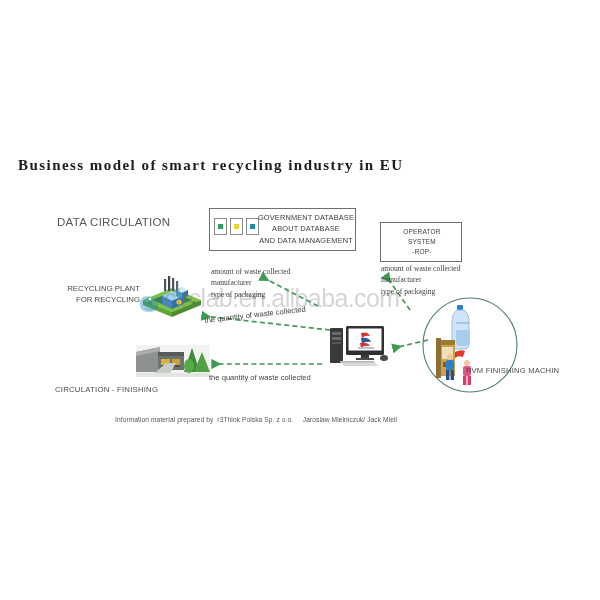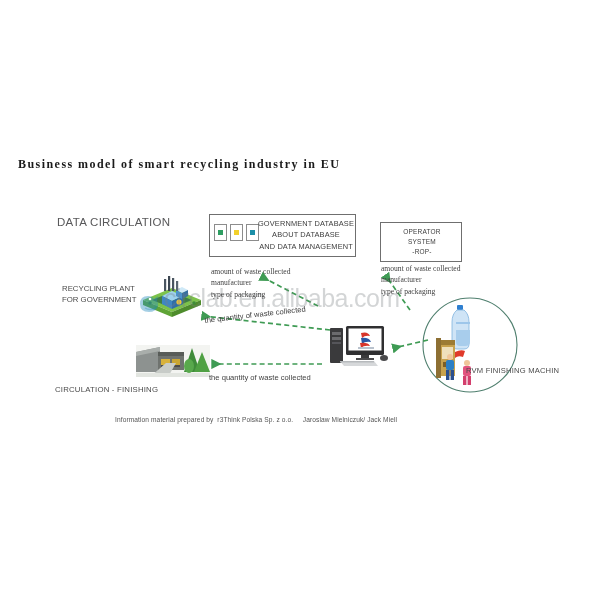--- a/index.html
+++ b/index.html
@@ -22,21 +22,21 @@
     width: 600px; height: 600px;
     background: #ffffff;
   }
 
   
   .title {
     position: absolute;
     left: 18px;
     top: 157px;
     font-family: "Liberation Serif", "DejaVu Serif", serif;
-    font-size: 12px;
+    font-size: 15px;
     font-weight: bold;
     letter-spacing: 1.45px;
     color: #1b1b1b;
     white-space: nowrap;
     text-align: right;
   }
 
   .lbl {
     position: absolute;
     color: #4a4a4a;
@@ -57,21 +57,21 @@
   
   .box {
     position: absolute;
     border: 1px solid #6f6f6f;
     background: #ffffff;
     box-sizing: border-box;
   }
 
   .gov-box {
     left: 209px;
-    top: 214px;
+    top: 208px;
     width: 147px;
     height: 43px;
   }
   .gov-box .gov-text {
     position: absolute;
     left: 46px;
     top: 3px;
     width: 100px;
     text-align: center;
     font-size: 7.4px;
@@ -131,21 +131,21 @@
   .attr-gov { left: 211px; top: 266px; }
   .attr-op  { left: 381px; top: 263px; }
 
   
   .plant-label {
     left: 62px;
     top: 283px;
     font-size: 7.8px;
     line-height: 11px;
     color: #4a4a4a;
-    text-align: left;
+    text-align: right;
     width: 78px;
     white-space: normal;
   }
 
   .transhipment-label {
     left: 55px;
     top: 385px;
     font-size: 7.8px;
     color: #4a4a4a;
     letter-spacing: 0.2px;
@@ -395,21 +395,21 @@
   </div>
 
   <div class="attr-list attr-op">
     <div>amount of waste collected</div>
     <div>manufacturer</div>
     <div>type of packaging</div>
   </div>
 
   <div class="lbl plant-label">
     <div>RECYCLING PLANT</div>
-    <div>FOR GOVERNMENT</div>
+    <div>FOR RECYCLING</div>
   </div>
 
   <div class="lbl transhipment-label">CIRCULATION - FINISHING</div>
   <div class="lbl rvm-label">RVM FINISHING MACHIN</div>
 
   <div class="lbl arrow-label arrow-label-1">the quantity of waste collected</div>
   <div class="lbl arrow-label arrow-label-2">the quantity of waste collected</div>
 
   <div class="footer-credit">Information material prepared by  r3Think Polska Sp. z o.o.     Jaroslaw Mielniczuk/ Jack Miell</div>
 

